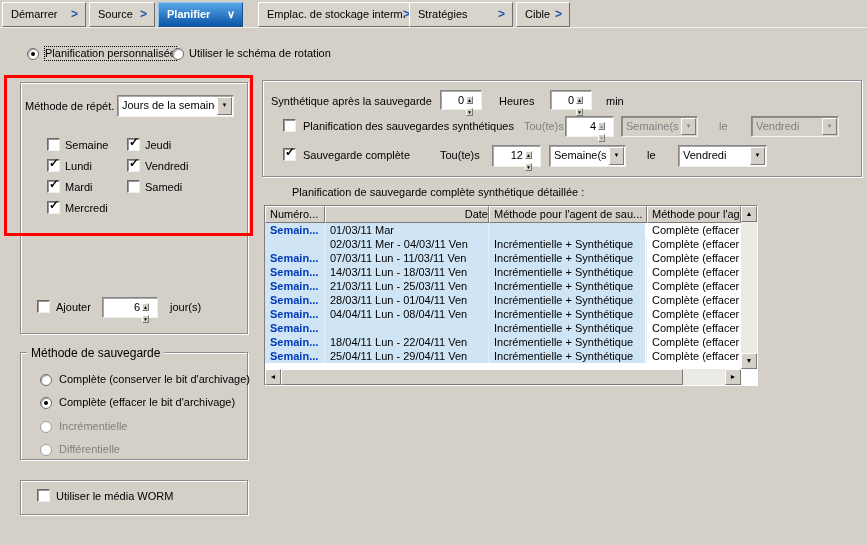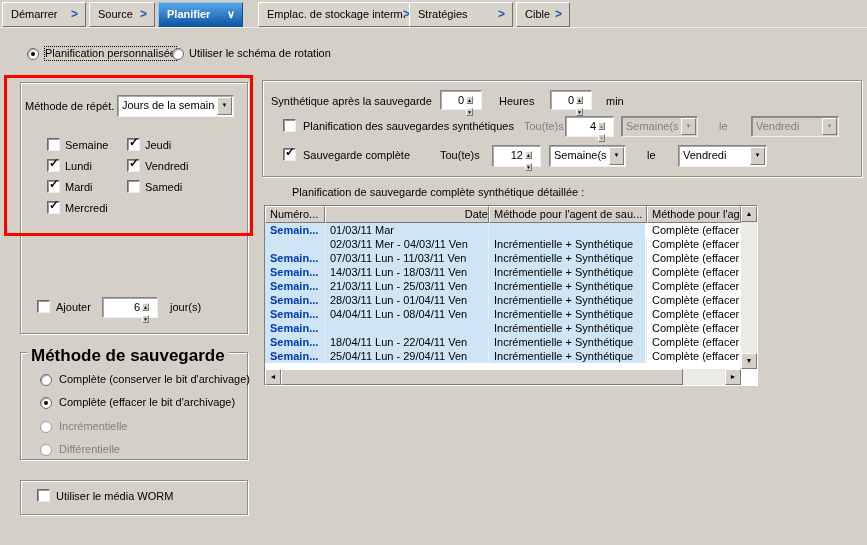--- a/index.html
+++ b/index.html
@@ -12,21 +12,21 @@
     border:1px solid;border-color:#ffffff #6e6e6e #6e6e6e #ffffff;}
   .tab-label{position:absolute;left:8px;top:5px;font-size:11px;white-space:nowrap;}
   .tab-chev{position:absolute;right:7px;top:4px;color:#2456b0;font-weight:bold;font-size:12px;}
   .tab.active{background:linear-gradient(#5aa7e8,#0b55a6);border-color:#8ec3ee #1b4f8e #1b4f8e #8ec3ee;}
   .tab.active .tab-label{color:#fff;font-weight:bold;}
   .tab.active .tab-chev{color:#fff;font-size:11px;top:5px;}
   .tabline{position:absolute;left:0;top:27px;width:867px;height:1px;background:#f0eee9;}
   
   .groupbox{position:absolute;border:1px solid #8c8c8c;
     box-shadow:1px 1px 0 #ffffff, inset 1px 1px 0 #ffffff;}
-  .gb-title{position:absolute;top:-7px;left:6px;background:#d4d0c8;padding:0 4px;font-size:17px;white-space:nowrap;font-weight:bold;}
+  .gb-title{position:absolute;top:-7px;left:6px;background:#d4d0c8;padding:0 4px;font-size:12px;white-space:nowrap;}
   
   .cb{position:absolute;width:13px;height:13px;background:#fff;box-sizing:border-box;
     border:1px solid;border-color:#6a6a6a #eeeeee #eeeeee #6a6a6a;
     box-shadow:inset 1px 1px 0 rgba(64,64,64,.55);}
   .cb .check{position:absolute;top:-3px;left:1px;font-size:12px;font-weight:bold;color:#000;line-height:13px;}
   
   .radio{position:absolute;width:12px;height:12px;border-radius:50%;background:#fff;box-sizing:border-box;
     border:1px solid #6a6a6a;box-shadow:inset 1px 1px 1px rgba(0,0,0,.35);}
   .radio.sel::after{content:"";position:absolute;left:3px;top:3px;width:4px;height:4px;border-radius:50%;background:#000;}
   .radio.disabled{border-color:#9f9f9f;box-shadow:none;}

